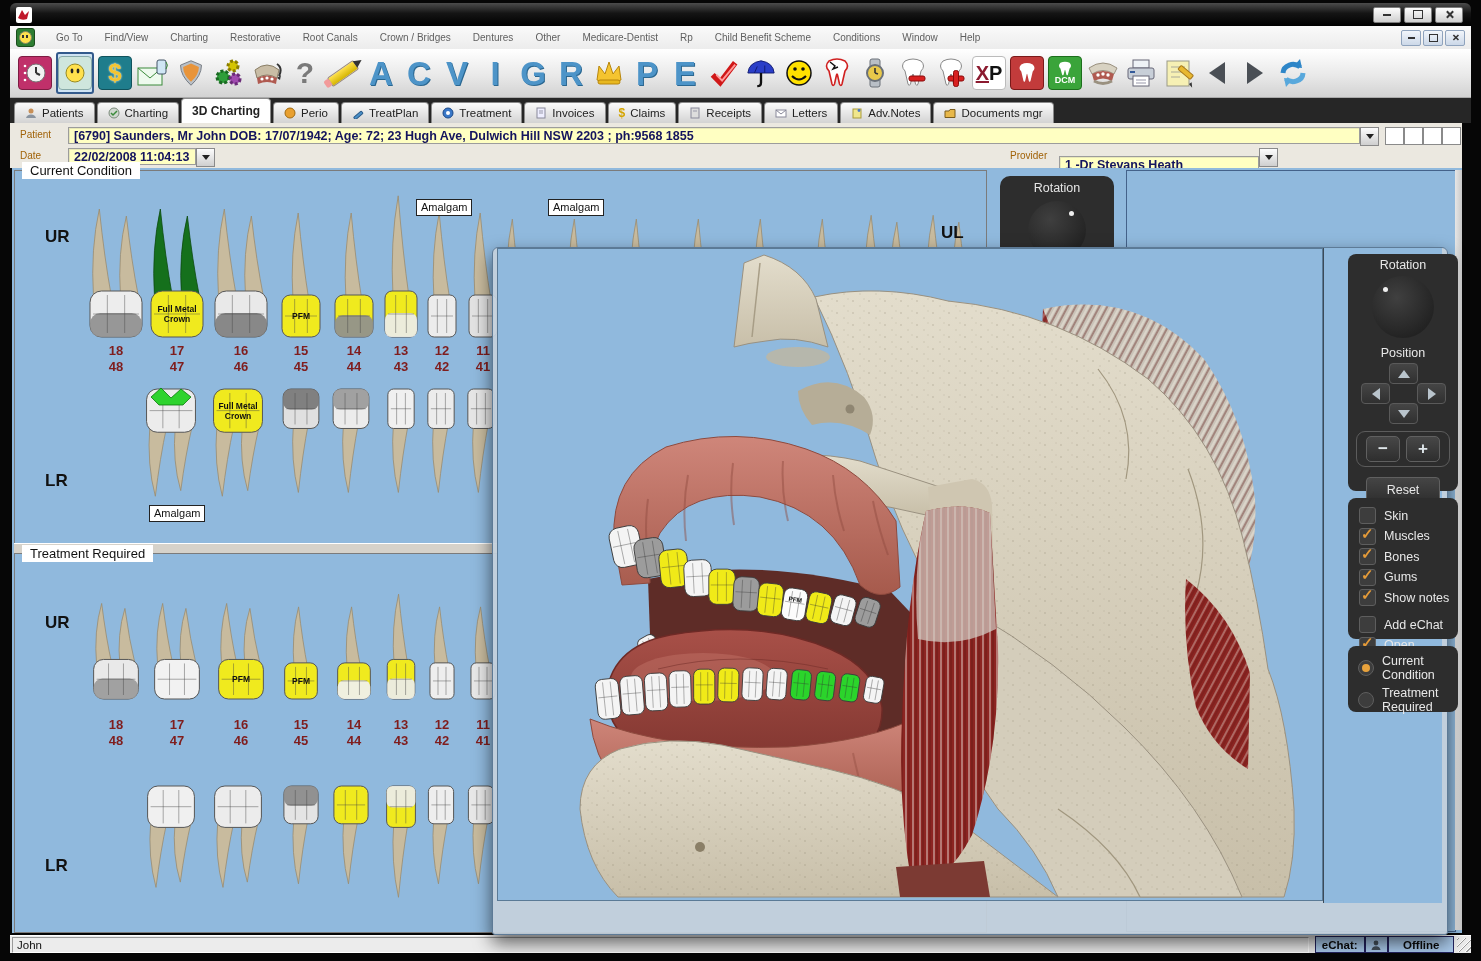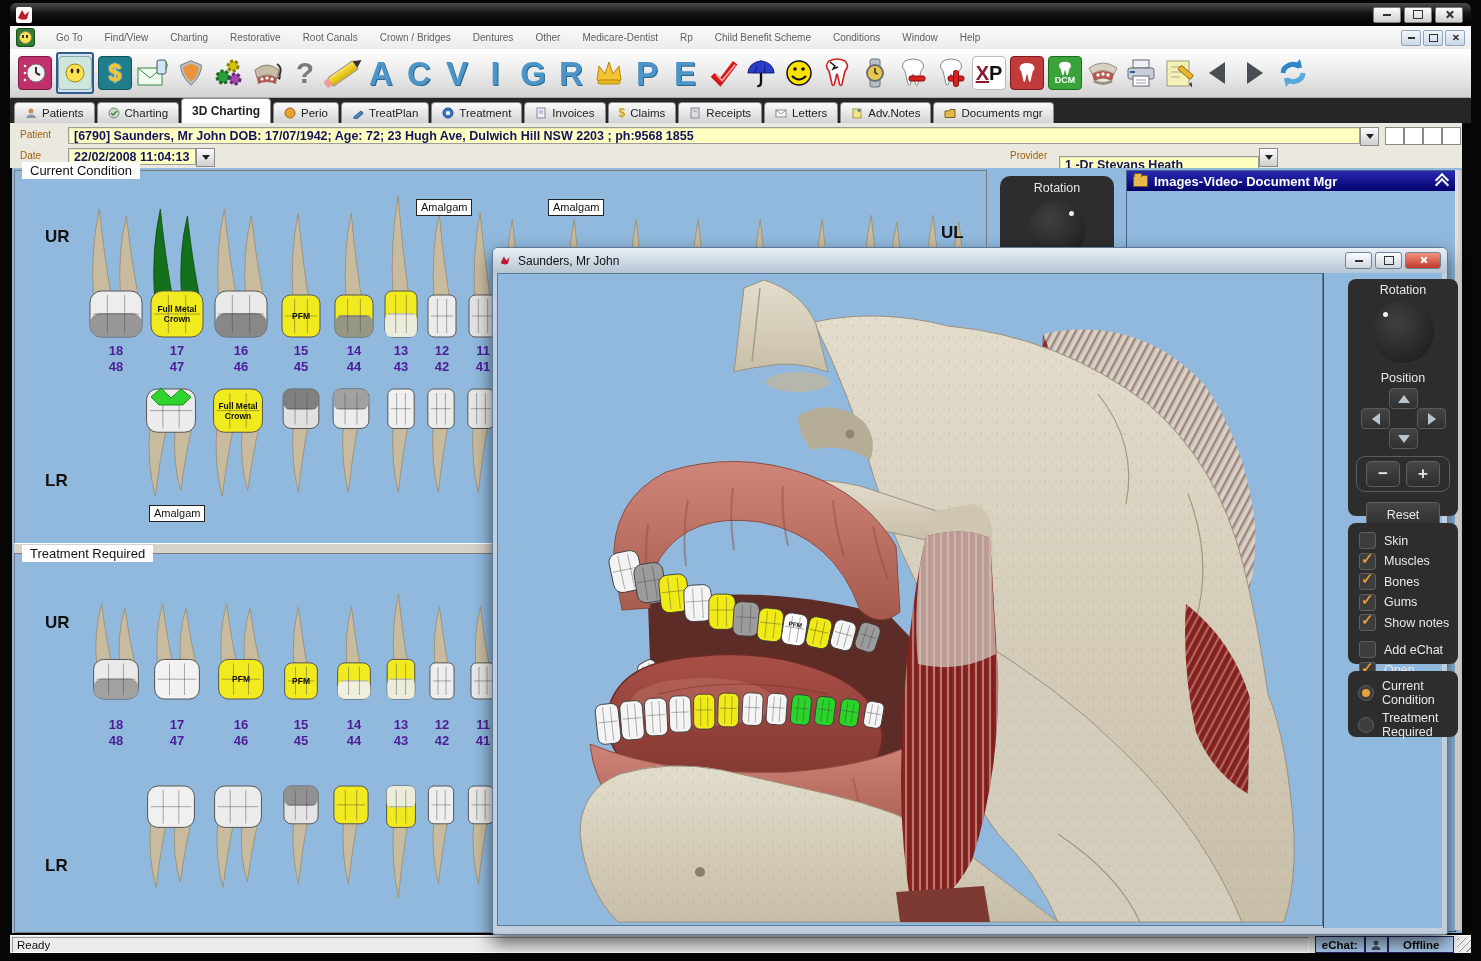--- a/index.html
+++ b/index.html
@@ -54,21 +54,21 @@
   .dd{width:17px;height:17px;background:linear-gradient(#fdfdfd,#cfcfcf);border:1px solid #8a8a8a;
     display:flex;align-items:center;justify-content:center;}
   .dd::after{content:"";width:0;height:0;border-left:4px solid transparent;border-right:4px solid transparent;border-top:5px solid #222;}
   .sqbtn{width:17px;height:16px;background:#fff;border:1px solid #8a8a8a;}
   
   #workspace{left:12px;top:168px;width:1450px;height:765px;background:#90b9dd;}
   .groupbox{position:absolute;border:1px solid #7b7b7b;background:#90b9dd;}
   .grouplabel{position:absolute;top:-9px;left:7px;background:#fff;padding:1px 8px;font-size:13px;color:#111;}
   .quad{position:absolute;font-size:17px;font-weight:bold;color:#111;}
   .anno{position:absolute;background:#fff;border:1px solid #222;font-size:11px;color:#111;padding:0 4px;line-height:15px;}
-  .numcell{position:absolute;width:44px;text-align:center;font-size:13px;font-weight:600;color:#4c1d95;line-height:16px;}
+  .numcell{position:absolute;width:44px;text-align:center;font-size:13px;font-weight:600;color:#7f1d1d;line-height:16px;}
   
   #rotmini{left:988px;top:8px;width:114px;height:150px;background:#2d2d2d;border-radius:10px;color:#e5e5e5;
     text-align:center;font-size:12.5px;padding-top:5px;box-sizing:border-box;}
   #rotmini .knob{width:58px;height:58px;margin:6px auto;border-radius:50%;
     background:radial-gradient(circle at 38% 32%,#3f3f3f,#232323 75%);position:relative;}
   #rotmini .knob i{position:absolute;right:12px;top:10px;width:5px;height:5px;border-radius:50%;background:#efefef;}
   
   #imgpanel{left:1114px;top:2px;width:328px;height:760px;border:1px solid #44628a;}
   #imgpanel header{height:20px;background:linear-gradient(#2a2ab4,#00006a);display:flex;align-items:center;gap:6px;
     color:#fff;font-size:13px;font-weight:bold;padding:0 6px;}
@@ -829,48 +829,26 @@
   </div>
 
   <div class="abs" id="rotmini">
     <span>Rotation</span>
     <div class="knob">
         <i></i>
       </div>
   </div>
 
   <div class="abs" id="imgpanel">
-    <header>
-      <span class="folder"></span>
-      <span>Images-Video- Document Mgr</span>
-      <span class="chev chevrons"></span>
-    </header>
     <div class="body"></div>
   </div>
   <div class="abs scrollstrip"></div>
 </div>
 
 <div class="abs" id="childwin">
-  <div id="childtitle">
-    <svg width="13" height="13" viewBox="0 0 16 16">
-      <path d="M2 11 L6 3 L9 8 L13 4 L11 12 Q6 14 2 11Z" fill="#c0182a"></path>
-    </svg>
-    <span class="t">Saunders, Mr John</span>
-    <span style="margin-left:auto;display:flex;gap:3px;">
-      <span class="cbtn">
-          <span class="glyph-min"></span>
-        </span>
-      <span class="cbtn">
-          <span class="glyph-max"></span>
-        </span>
-      <span class="cbtn close">
-          <span class="glyph-x"></span>
-        </span>
-    </span>
-  </div>
   <div id="childbody">
 
     <svg id="viewport" viewBox="0 0 824 651">
       <defs>
         <pattern id="spk" width="16" height="12" patternUnits="userSpaceOnUse">
           <circle cx="3" cy="4" r="0.9" fill="#857c66" opacity="0.55"></circle>
           <circle cx="10" cy="9" r="0.8" fill="#857c66" opacity="0.5"></circle>
           <circle cx="14" cy="2" r="0.7" fill="#857c66" opacity="0.5"></circle>
         </pattern>
         <pattern id="fibA" width="7" height="40" patternUnits="userSpaceOnUse" patternTransform="rotate(28)">
@@ -1141,21 +1119,21 @@
           <div class="optrow">
             <span class="radio"></span>
             <span class="radiolabel">Treatment Required</span>
           </div>
         </div>
     </div>
   </div>
 </div>
 
 <div class="abs" id="statusbar">
-  <div id="ready">Ready</div>
+  <div id="ready">John</div>
   <span class="echat-cell" style="width:48px;margin-left:6px;">eChat:</span>
   <span class="echat-cell" style="width:22px;">
     <svg width="12" height="12" viewBox="0 0 12 12">
         <circle cx="6" cy="4" r="2.4" fill="#44505c"></circle>
         <path d="M1.5 11 Q2 7.2 6 7.2 Q10 7.2 10.5 11Z" fill="#44505c"></path>
       </svg>
   </span>
   <span class="echat-cell" style="width:64px;">Offline</span>
   <span id="grip"></span>
 </div>

